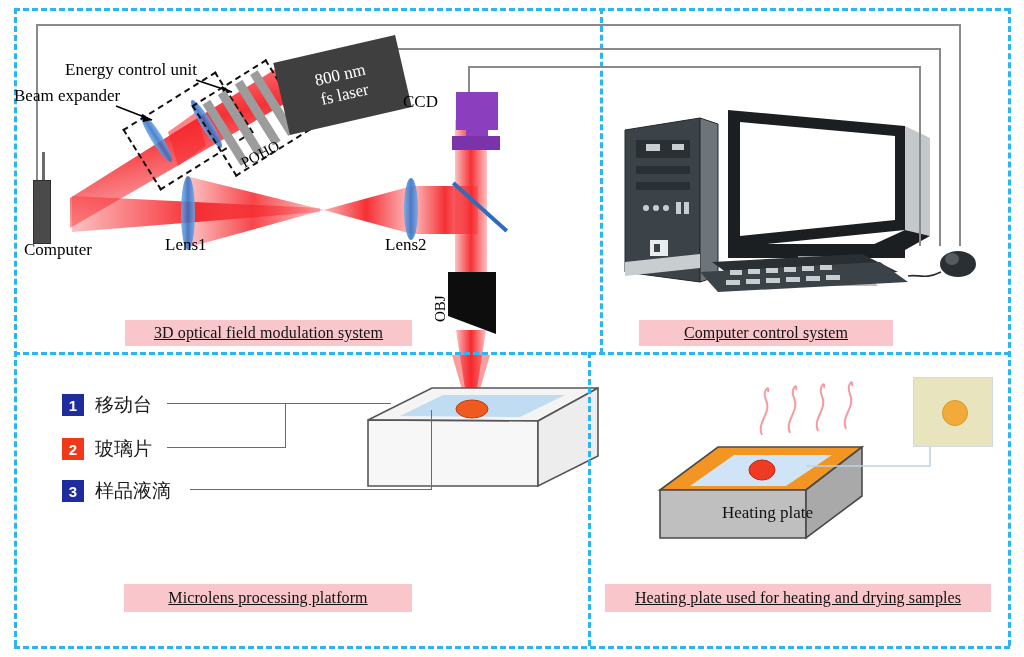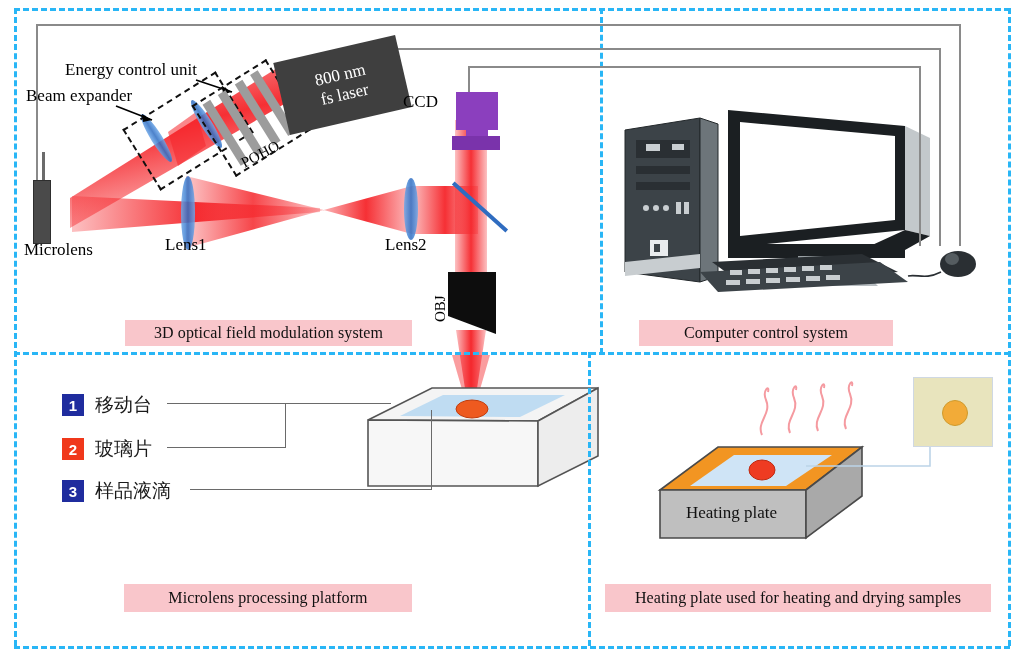--- a/index.html
+++ b/index.html
@@ -4,21 +4,21 @@
 <style>
   html,body{margin:0;padding:0;background:#fff;}
   body{width:1024px;height:657px;font-family:"Liberation Serif",serif;overflow:hidden;}
   #root{position:relative;width:1024px;height:657px;background:#ffffff;}
   .dash-t,.dash-b{position:absolute;height:0;border-top:3px dashed #29b6f6;}
   .dash-l,.dash-r{position:absolute;width:0;border-left:3px dashed #29b6f6;}
 
   
   .caption{position:absolute;background:#f9c6cb;color:#111;
            font-size:16px;line-height:1;display:flex;align-items:center;
-           justify-content:center;white-space:nowrap;letter-spacing:.1px;}
+           justify-content:center;white-space:nowrap;letter-spacing:.1px;text-decoration:underline;}
 
   
   .lbl{position:absolute;color:#000;white-space:nowrap;font-size:17px;}
   .lbl-sm{font-size:15px;}
 
   
   .laserbox{position:absolute;background:#3f3f3f;color:#fff;
             display:flex;flex-direction:column;align-items:center;
             justify-content:center;font-size:17px;line-height:1.15;}
 
@@ -55,21 +55,21 @@
   .badge{width:22px;height:22px;display:flex;align-items:center;
          justify-content:center;color:#fff;font-size:15px;
          font-family:"Liberation Sans",sans-serif;font-weight:bold;}
   .badge.blue{background:#1f2c9e;}
   .badge.red{background:#f0381b;}
   .cn{margin-left:11px;font-size:19px;color:#1a1a1a;
       font-family:"DejaVu Sans",sans-serif;}
   .leader{position:absolute;height:1.4px;background:#6a6a6a;}
 
   
-  .hp-text{position:absolute;font-size:17px;color:#111;white-space:nowrap;}
+  .hp-text{position:absolute;font-size:17px;color:#111;white-space:nowrap;margin-left:36px;}
 
   .rot90{transform:rotate(-90deg);transform-origin:left top;}
   .inset{position:absolute;border:1.5px solid #cfd8e3;}
 </style>
 </head>
 <body>
 
 <div id="root">
 
   <svg class="beamwrap" viewBox="0 0 1024 657" width="1024" height="657">
@@ -195,32 +195,32 @@
   <div class="wire wire-v" style="left:36px;top:24px;height:176px;"></div>
   <div class="wire wire-v" style="left:959px;top:24px;height:222px;"></div>
   <div class="wire wire-h" style="left:396px;top:48px;width:544px;"></div>
   <div class="wire wire-v" style="left:939px;top:48px;height:198px;"></div>
   <div class="wire wire-h" style="left:468px;top:66px;width:452px;"></div>
   <div class="wire wire-v" style="left:919px;top:66px;height:180px;"></div>
   <div class="wire wire-v" style="left:468px;top:66px;height:26px;"></div>
 
   <div class="reflector-stem" style="left:42px;top:152px;height:30px;"></div>
   <div class="reflector" style="left:33px;top:180px;width:16px;height:62px;"></div>
-  <div class="lbl" style="left:24px;top:240px;">Microlens</div>
+  <div class="lbl" style="left:24px;top:240px;">Computer</div>
 
   <div class="lens" style="left:181px;top:176px;width:14px;height:74px;"></div>
   <div class="lbl" style="left:165px;top:235px;">Lens1</div>
   <div class="lens" style="left:404px;top:178px;width:14px;height:62px;"></div>
   <div class="lbl" style="left:385px;top:235px;">Lens2</div>
 
   <div class="lens" style="left:151px;top:110px;width:11px;height:56px;transform:rotate(-32deg);"></div>
   <div class="lens" style="left:201px;top:96px;width:11px;height:56px;transform:rotate(-32deg);"></div>
 
   <div class="dashbox" style="left:133px;top:95px;width:110px;height:72px;transform:rotate(-32deg);"></div>
-  <div class="lbl" style="left:26px;top:86px;">Beam expander</div>
+  <div class="lbl" style="left:14px;top:86px;">Beam expander</div>
   <svg class="beamwrap" viewBox="0 0 1024 657">
     <line x1="116" y1="106" x2="152" y2="120" stroke="#000" stroke-width="1.6"></line>
     <polygon points="152,120 142,114 143,122" fill="#000"></polygon>
     <line x1="196" y1="80" x2="232" y2="92" stroke="#000" stroke-width="1.6"></line>
     <polygon points="232,92 222,86 223,94" fill="#000"></polygon>
   </svg>
 
   <div class="dashbox" style="left:207px;top:76px;width:88px;height:84px;transform:rotate(-32deg);"></div>
   <div style="position:absolute;left:207px;top:76px;width:88px;height:84px;transform:rotate(-32deg);">
     <div class="grating-bar" style="left:10px;top:5px;width:9px;height:72px;"></div>

